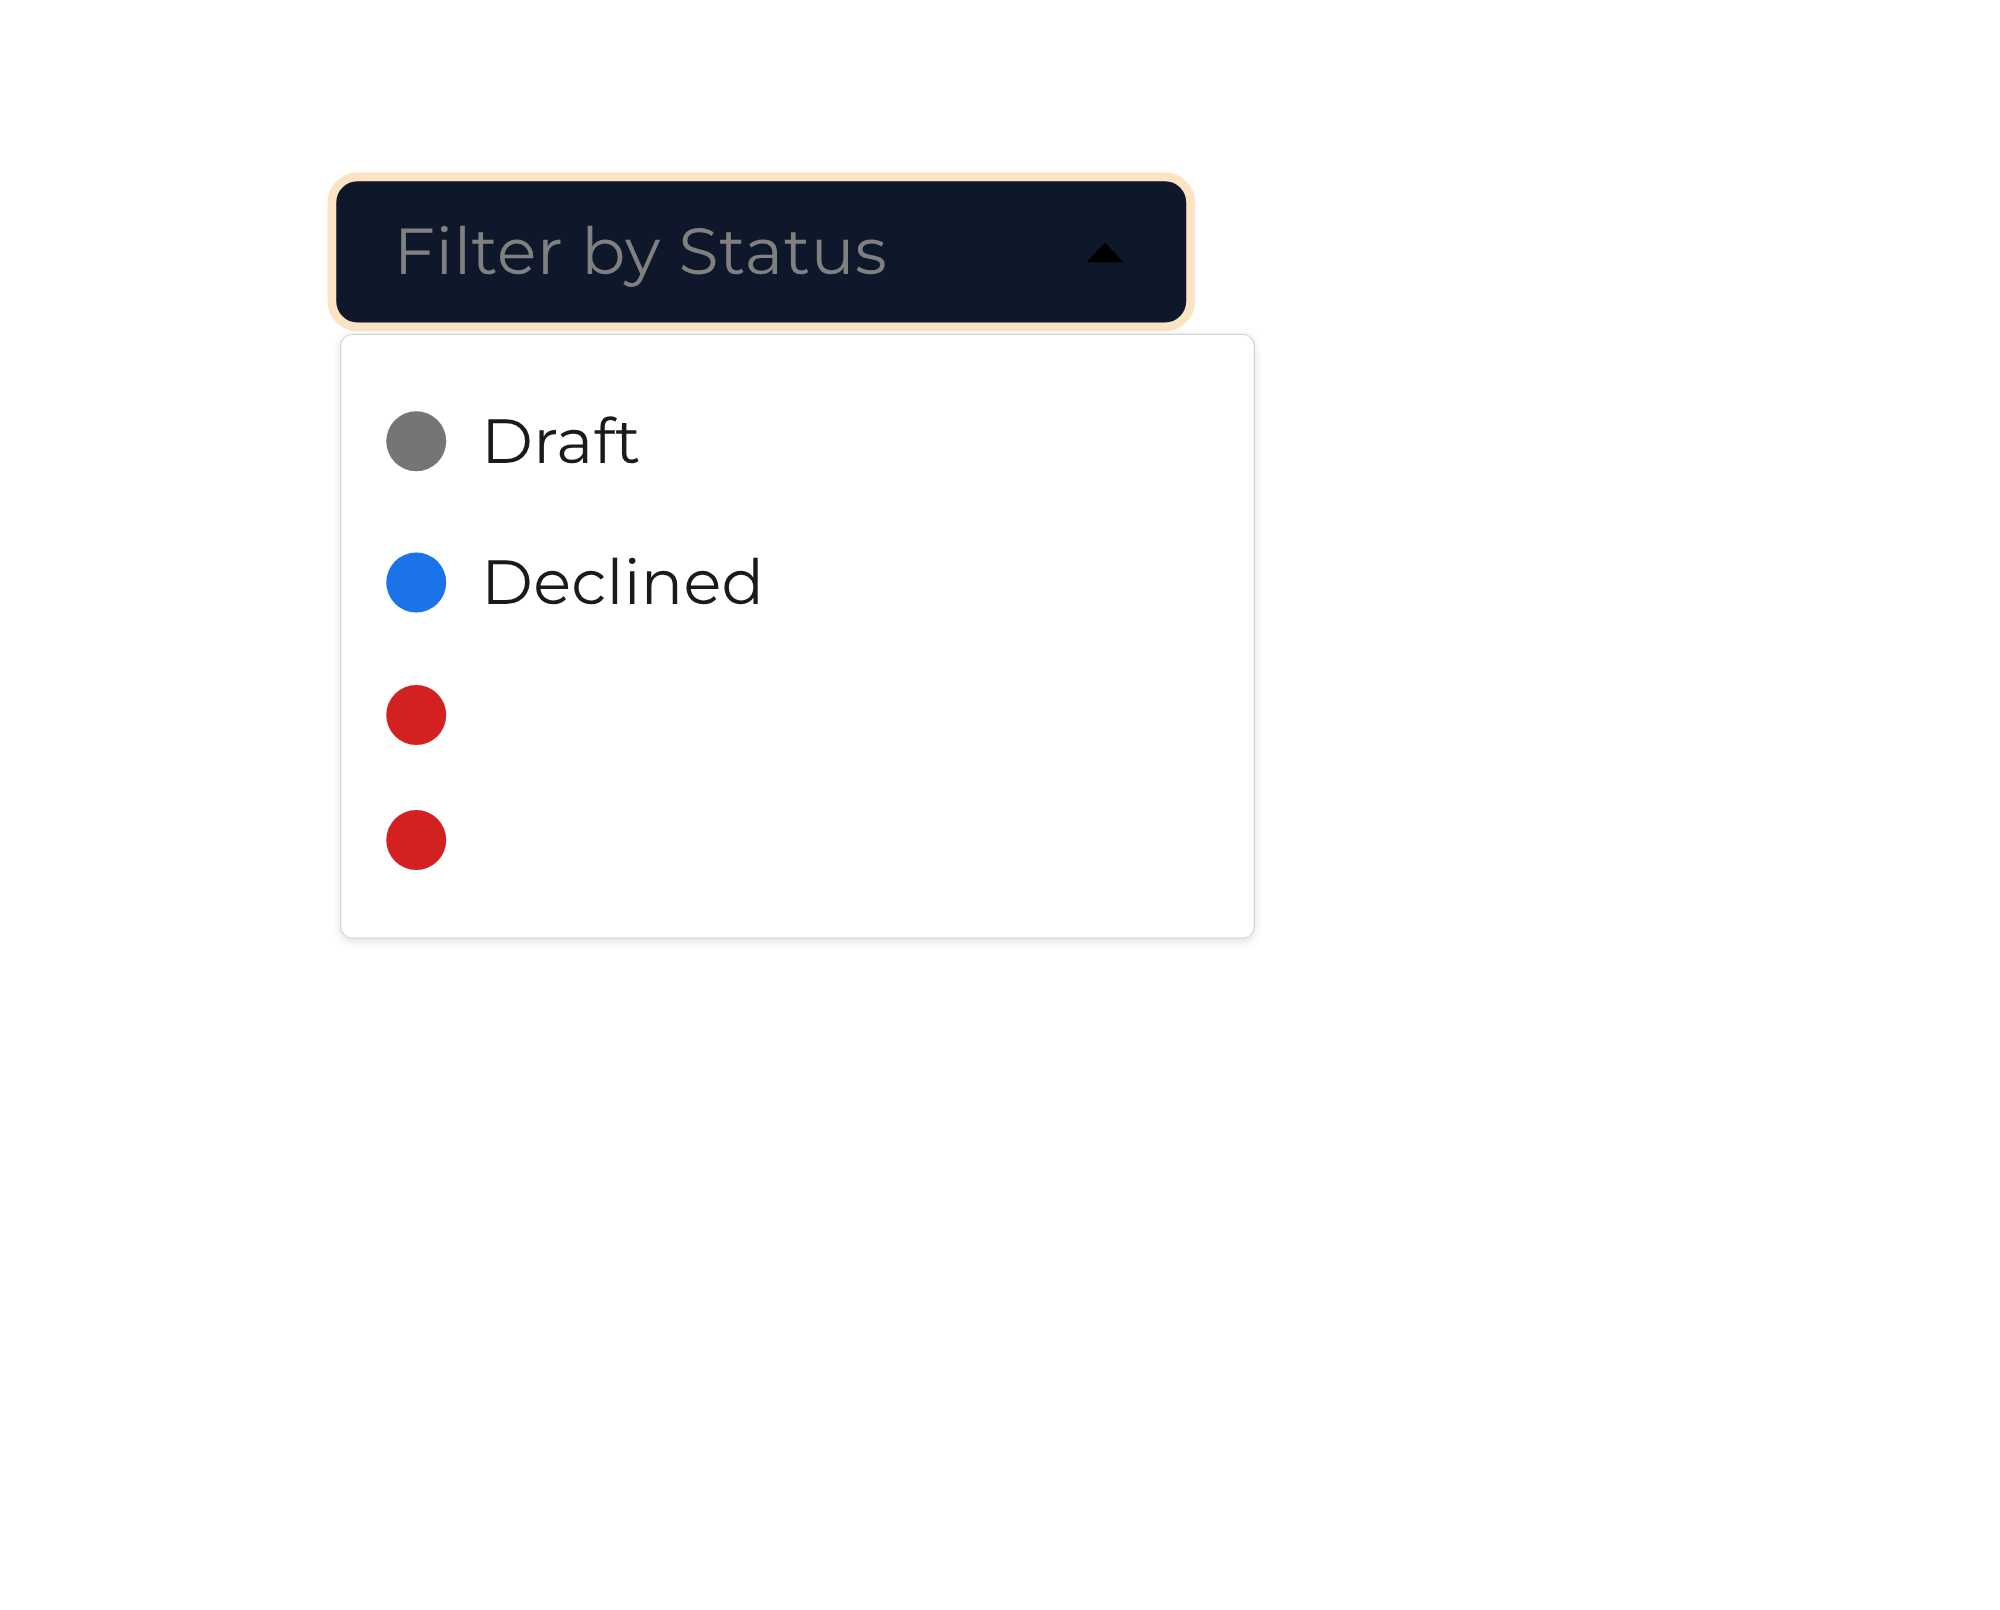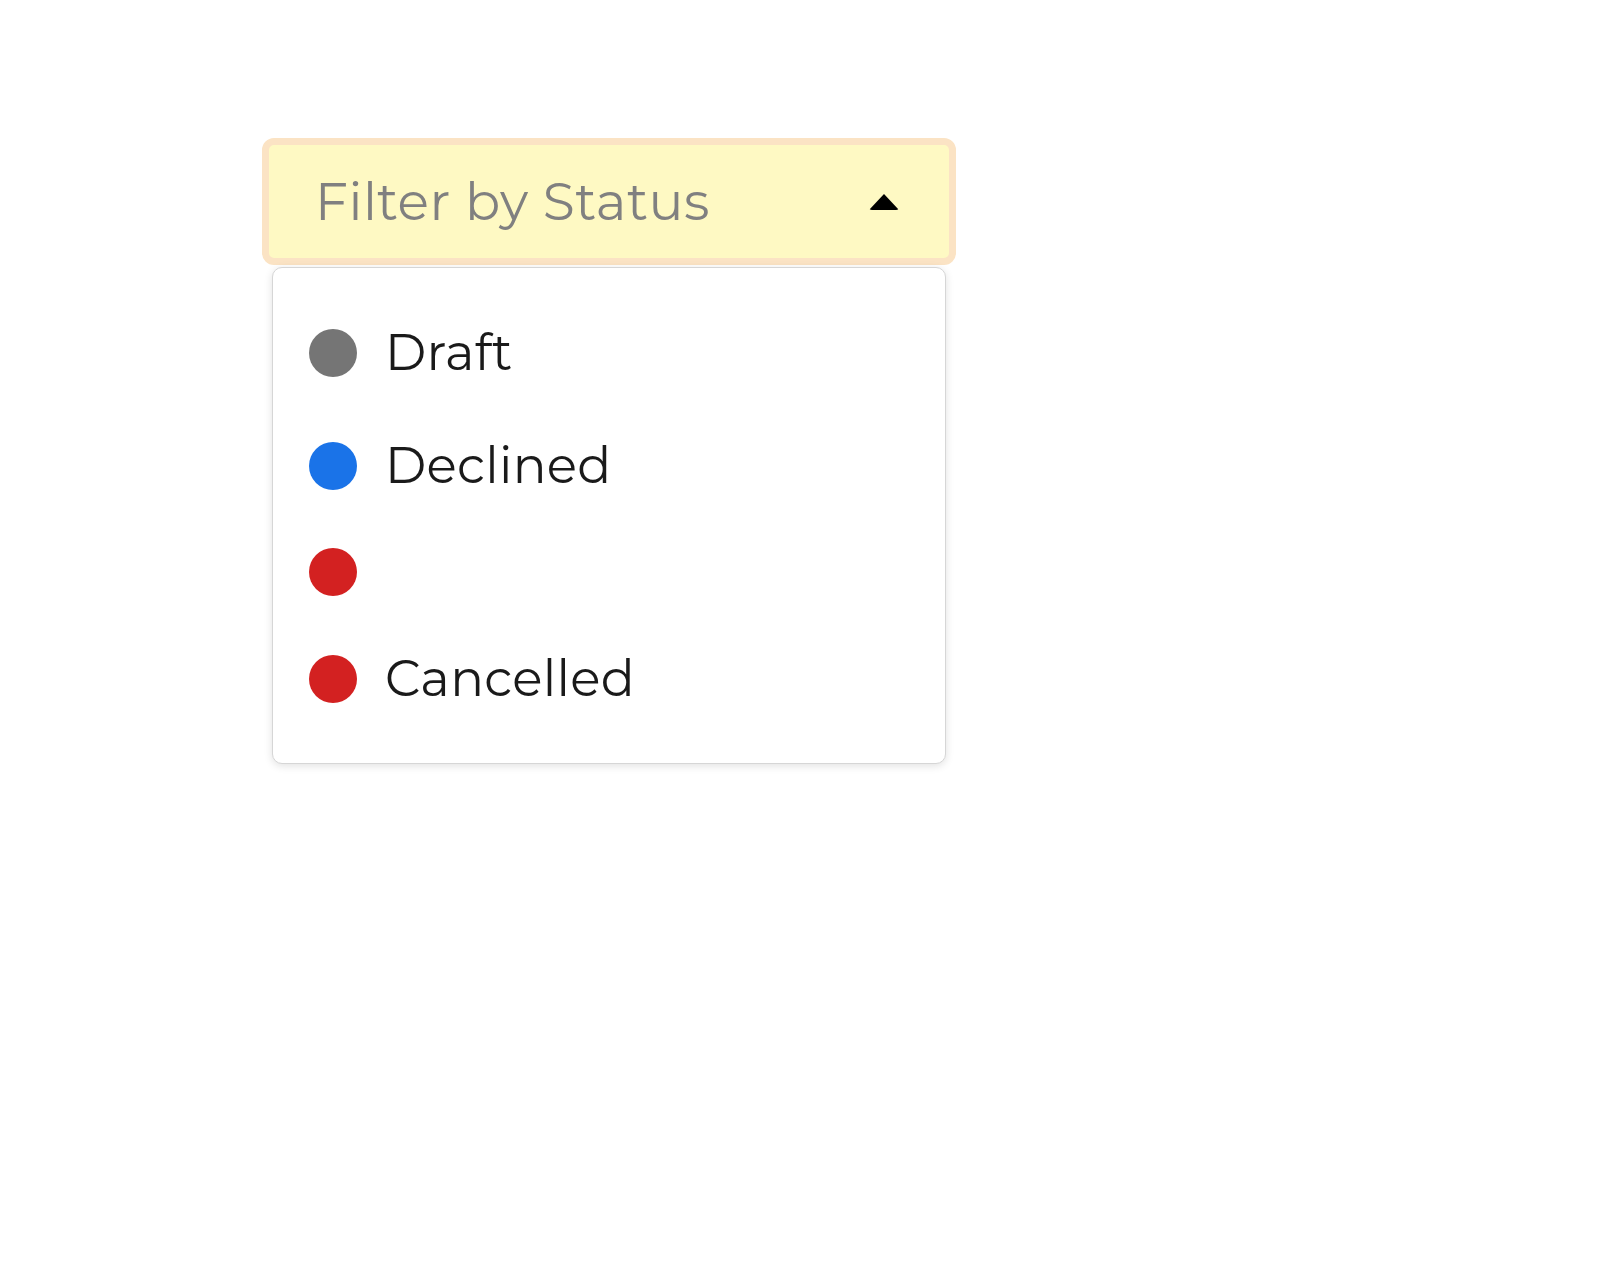--- a/index.html
+++ b/index.html
@@ -20,22 +20,22 @@
       position: absolute;
       left: 262px;
       top: 138px;
       width: 694px;
     }
 
     .dropdown-trigger {
       width: 100%;
       height: 127px;
       border: 7px solid #fbe3c4;
-      border-radius: 12px;
-      background: #fef9c3;
+      border-radius: 24px;
+      background: #0f172a;
       display: flex;
       align-items: center;
       justify-content: space-between;
       padding: 0 50px 0 46px;
       cursor: pointer;
     }
 
     .dropdown-label {
       font-size: 52px;
       color: #808080;
@@ -46,21 +46,21 @@
     .caret-up {
       width: 0;
       height: 0;
       border-left: 15px solid transparent;
       border-right: 15px solid transparent;
       border-bottom: 16px solid #000000;
       border-radius: 3px;
     }
 
     .dropdown-menu {
-      width: 674px;
+      width: 732px;
       margin-left: 10px;
       margin-top: 2px;
       background: #ffffff;
       border: 1px solid #d6d6d6;
       border-radius: 10px;
       box-shadow: 0 2px 8px rgba(0,0,0,0.12);
       padding: 28px 0;
     }
 
     .menu-item {
@@ -107,17 +107,16 @@
       <span class="item-label">Declined</span>
     </div>
 
 
     <div class="menu-item">
       <span class="status-dot" style="background-color: rgb(211, 33, 33);"></span>
     </div>
 
     <div class="menu-item">
       <span class="status-dot" style="background-color: rgb(211, 33, 33);"></span>
-      <span class="item-label">Cancelled</span>
     </div>
 
   </div>
 </div>
 
 </body></html>

